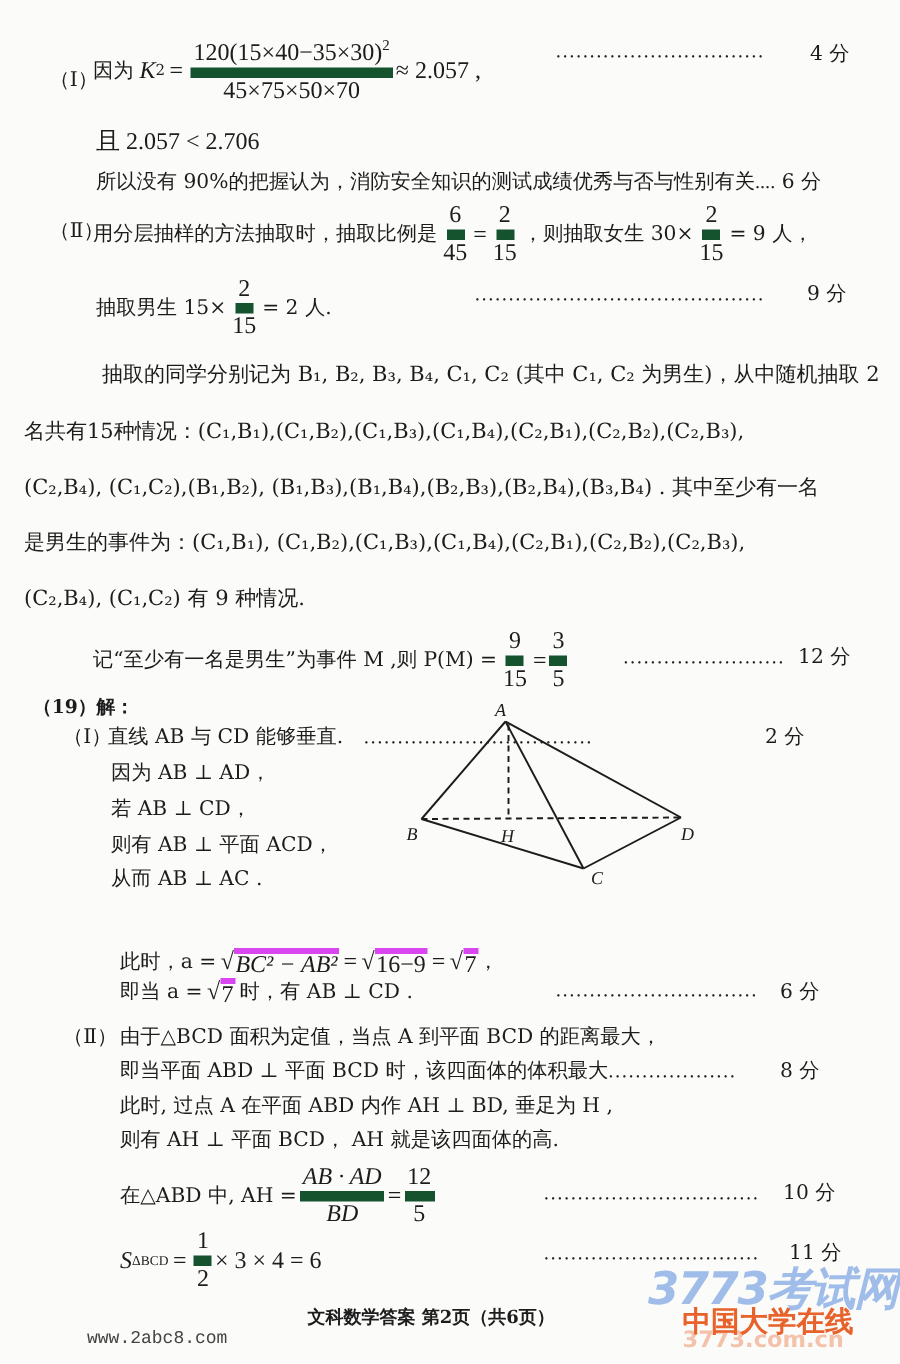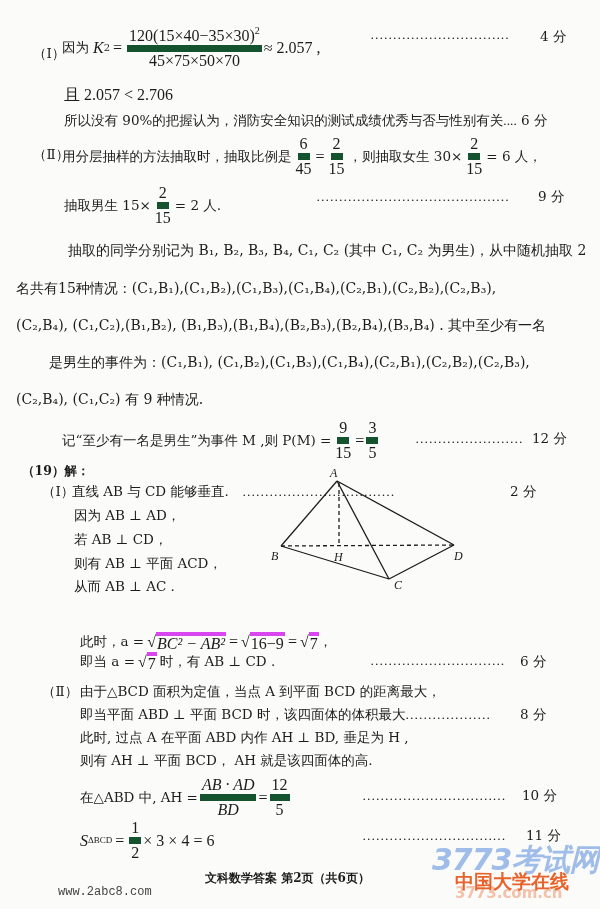--- a/index.html
+++ b/index.html
@@ -60,38 +60,38 @@
   <span class="n">=</span>
   <span class="frac n">
       <span class="num">2</span>
       <span class="den">15</span>
     </span>
   <span>，则抽取女生 30×</span>
   <span class="frac n">
       <span class="num">2</span>
       <span class="den">15</span>
     </span>
-  <span>= 6 人，</span>
+  <span>= 9 人，</span>
 </div>
 
 <div class="abs" style="left:64px;top:185px;display:flex;align-items:center;">
   <span>抽取男生 15×</span>
   <span class="frac n">
       <span class="num">2</span>
       <span class="den">15</span>
     </span>
   <span>= 2 人.</span>
 </div>
 <div class="abs dots" style="left:316px;top:193px;">···········································</div>
 <div class="abs score" style="left:538px;top:190px;">9 分</div>
 
 <div class="abs" style="left:68px;top:243px;font-size:14px;">抽取的同学分别记为 B₁, B₂, B₃, B₄, C₁, C₂ (其中 C₁, C₂ 为男生)，从中随机抽取 2</div>
 <div class="abs" style="left:16px;top:281px;font-size:14px;">名共有15种情况：(C₁,B₁),(C₁,B₂),(C₁,B₃),(C₁,B₄),(C₂,B₁),(C₂,B₂),(C₂,B₃),</div>
 <div class="abs" style="left:16px;top:318px;font-size:14px;">(C₂,B₄), (C₁,C₂),(B₁,B₂), (B₁,B₃),(B₁,B₄),(B₂,B₃),(B₂,B₄),(B₃,B₄) . 其中至少有一名</div>
-<div class="abs" style="left:16px;top:355px;font-size:14px;margin-left:33px;">是男生的事件为：(C₁,B₁), (C₁,B₂),(C₁,B₃),(C₁,B₄),(C₂,B₁),(C₂,B₂),(C₂,B₃),</div>
+<div class="abs" style="left:16px;top:355px;font-size:14px;">是男生的事件为：(C₁,B₁), (C₁,B₂),(C₁,B₃),(C₁,B₄),(C₂,B₁),(C₂,B₂),(C₂,B₃),</div>
 <div class="abs" style="left:16px;top:392px;font-size:14px;">(C₂,B₄), (C₁,C₂) 有 9 种情况.</div>
 
 <div class="abs" style="left:62px;top:420px;display:flex;align-items:center;">
   <span>记“至少有一名是男生”为事件 M ,则 P(M) =</span>
   <span class="frac n">
       <span class="num">9</span>
       <span class="den">15</span>
     </span>
   <span class="n">=</span>
   <span class="frac n">

